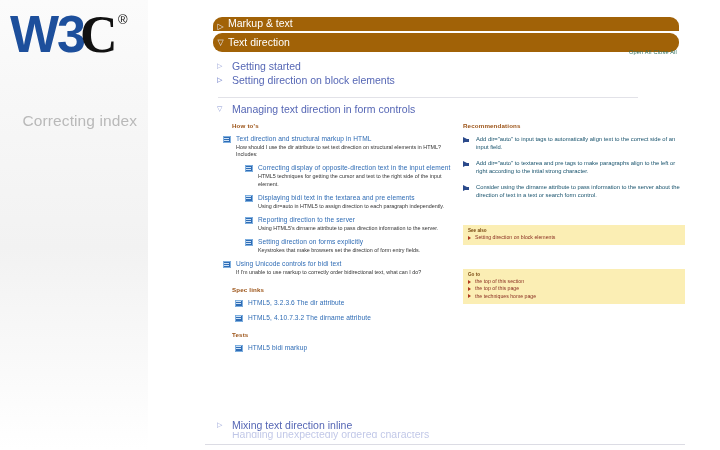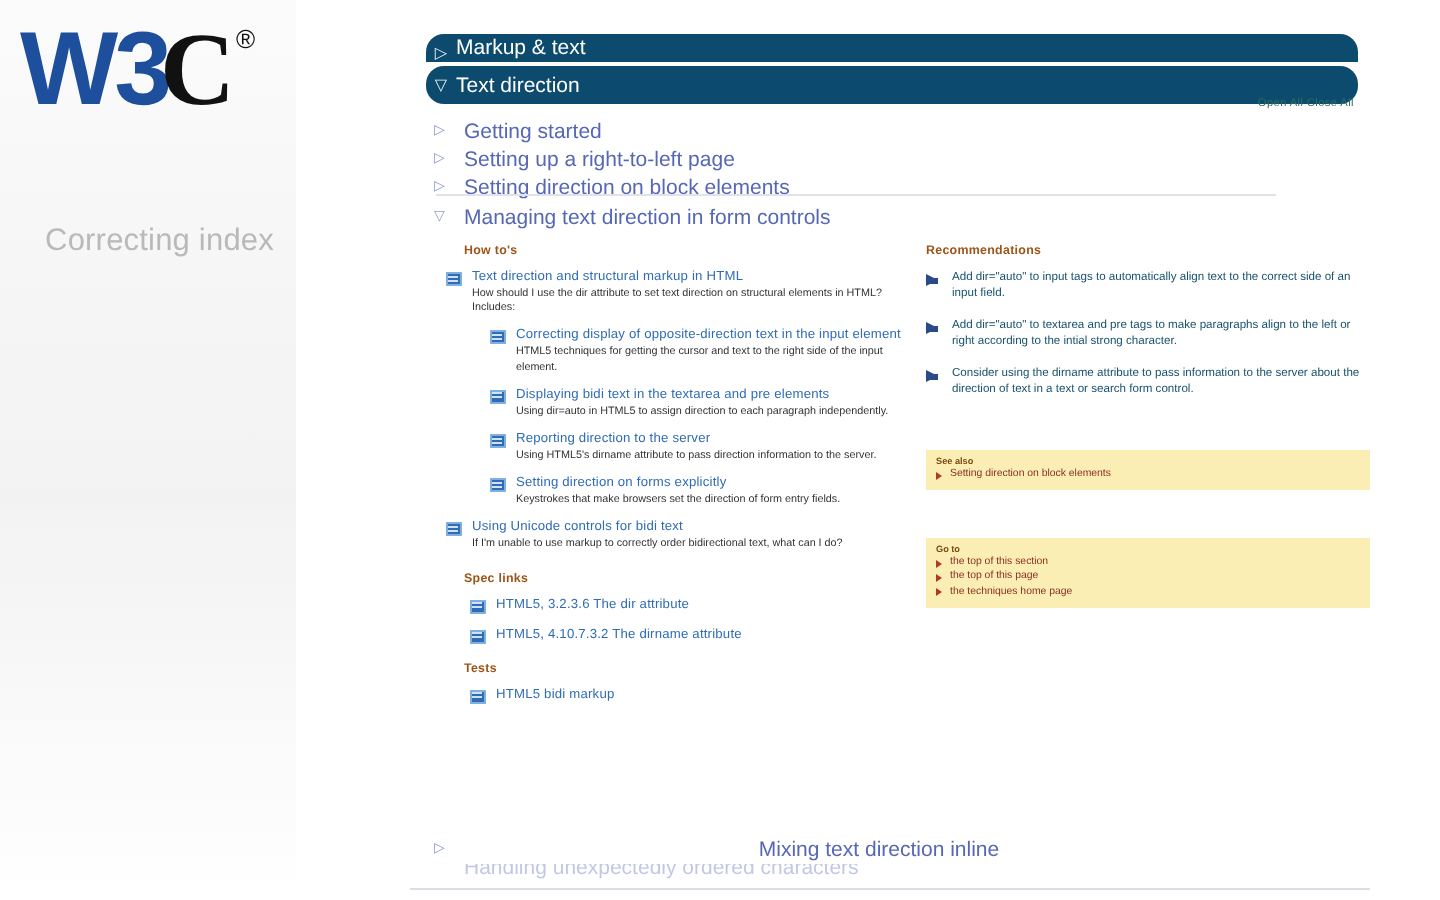--- a/index.html
+++ b/index.html
@@ -26,21 +26,21 @@
 
   
   .content{
     position:absolute;left:205px;top:0;width:480px;height:450px;
     background:#fff;
   }
 
   
   .bar{
     position:absolute;left:8px;width:466px;height:19px;
-    background:#0c4a6e;border-radius:9px;
+    background:#a16207;border-radius:9px;
     color:#ffffff;font-size:10.5px;line-height:19px;
     white-space:nowrap;overflow:hidden;
   }
   .bar .tri{display:inline-block;width:15px;text-align:center;font-size:8px;color:#e8eaf6;vertical-align:1px;}
   .bar.partial{top:17px;height:14px;border-radius:9px 9px 0 0;}
   .bar.partial .lbl{position:relative;top:-3px;}
   .bar.current{top:33px;}
   .bar .lbl{font-size:10.5px;}
 
   .openclose{
@@ -119,21 +119,21 @@
   }
   .ybox .ytitle{font-size:4.6px;font-weight:bold;color:#7a4a12;margin-bottom:1px;}
   .ybox .ylink{position:relative;padding-left:7px;font-size:5.2px;line-height:7.2px;color:#8a2f22;}
   .ybox .ylink .yb{
     position:absolute;left:0;top:1.6px;width:0;height:0;
     border-top:2.4px solid transparent;border-bottom:2.4px solid transparent;
     border-left:3.6px solid #b03a1e;
   }
 
   
-  .bottomnav{position:absolute;left:12px;top:418px;width:430px;text-align:center;}
+  .bottomnav{position:absolute;left:12px;top:418px;width:430px;}
   .bottomnav .item{
     font-size:10.5px;line-height:14px;color:#5667b5;white-space:nowrap;
     padding-left:15px;position:relative;
   }
   .bottomnav .item .tri{position:absolute;left:0;top:0;font-size:7px;color:#8e9ad4;line-height:14px;}
   .clip{position:absolute;left:0;top:432px;width:480px;height:18px;overflow:hidden;}
   .clip .item{
     font-size:10.5px;line-height:14px;color:#8e9ad4;white-space:nowrap;
     padding-left:27px;position:relative;top:-5px;opacity:.55;
   }
@@ -170,21 +170,20 @@
       <span>Close All</span>
     </div>
 
     <div class="nav2">
       <div class="item">
         <span class="tri">▷</span>
         <span>Getting started</span>
       </div>
       <div class="item">
         <span class="tri">▷</span>
-        <span>Setting up a right-to-left page</span>
       </div>
       <div class="item">
         <span class="tri">▷</span>
         <span>Setting direction on block elements</span>
       </div>
     </div>
 
     <div class="divider"></div>
 
     <div class="nav2-open">

